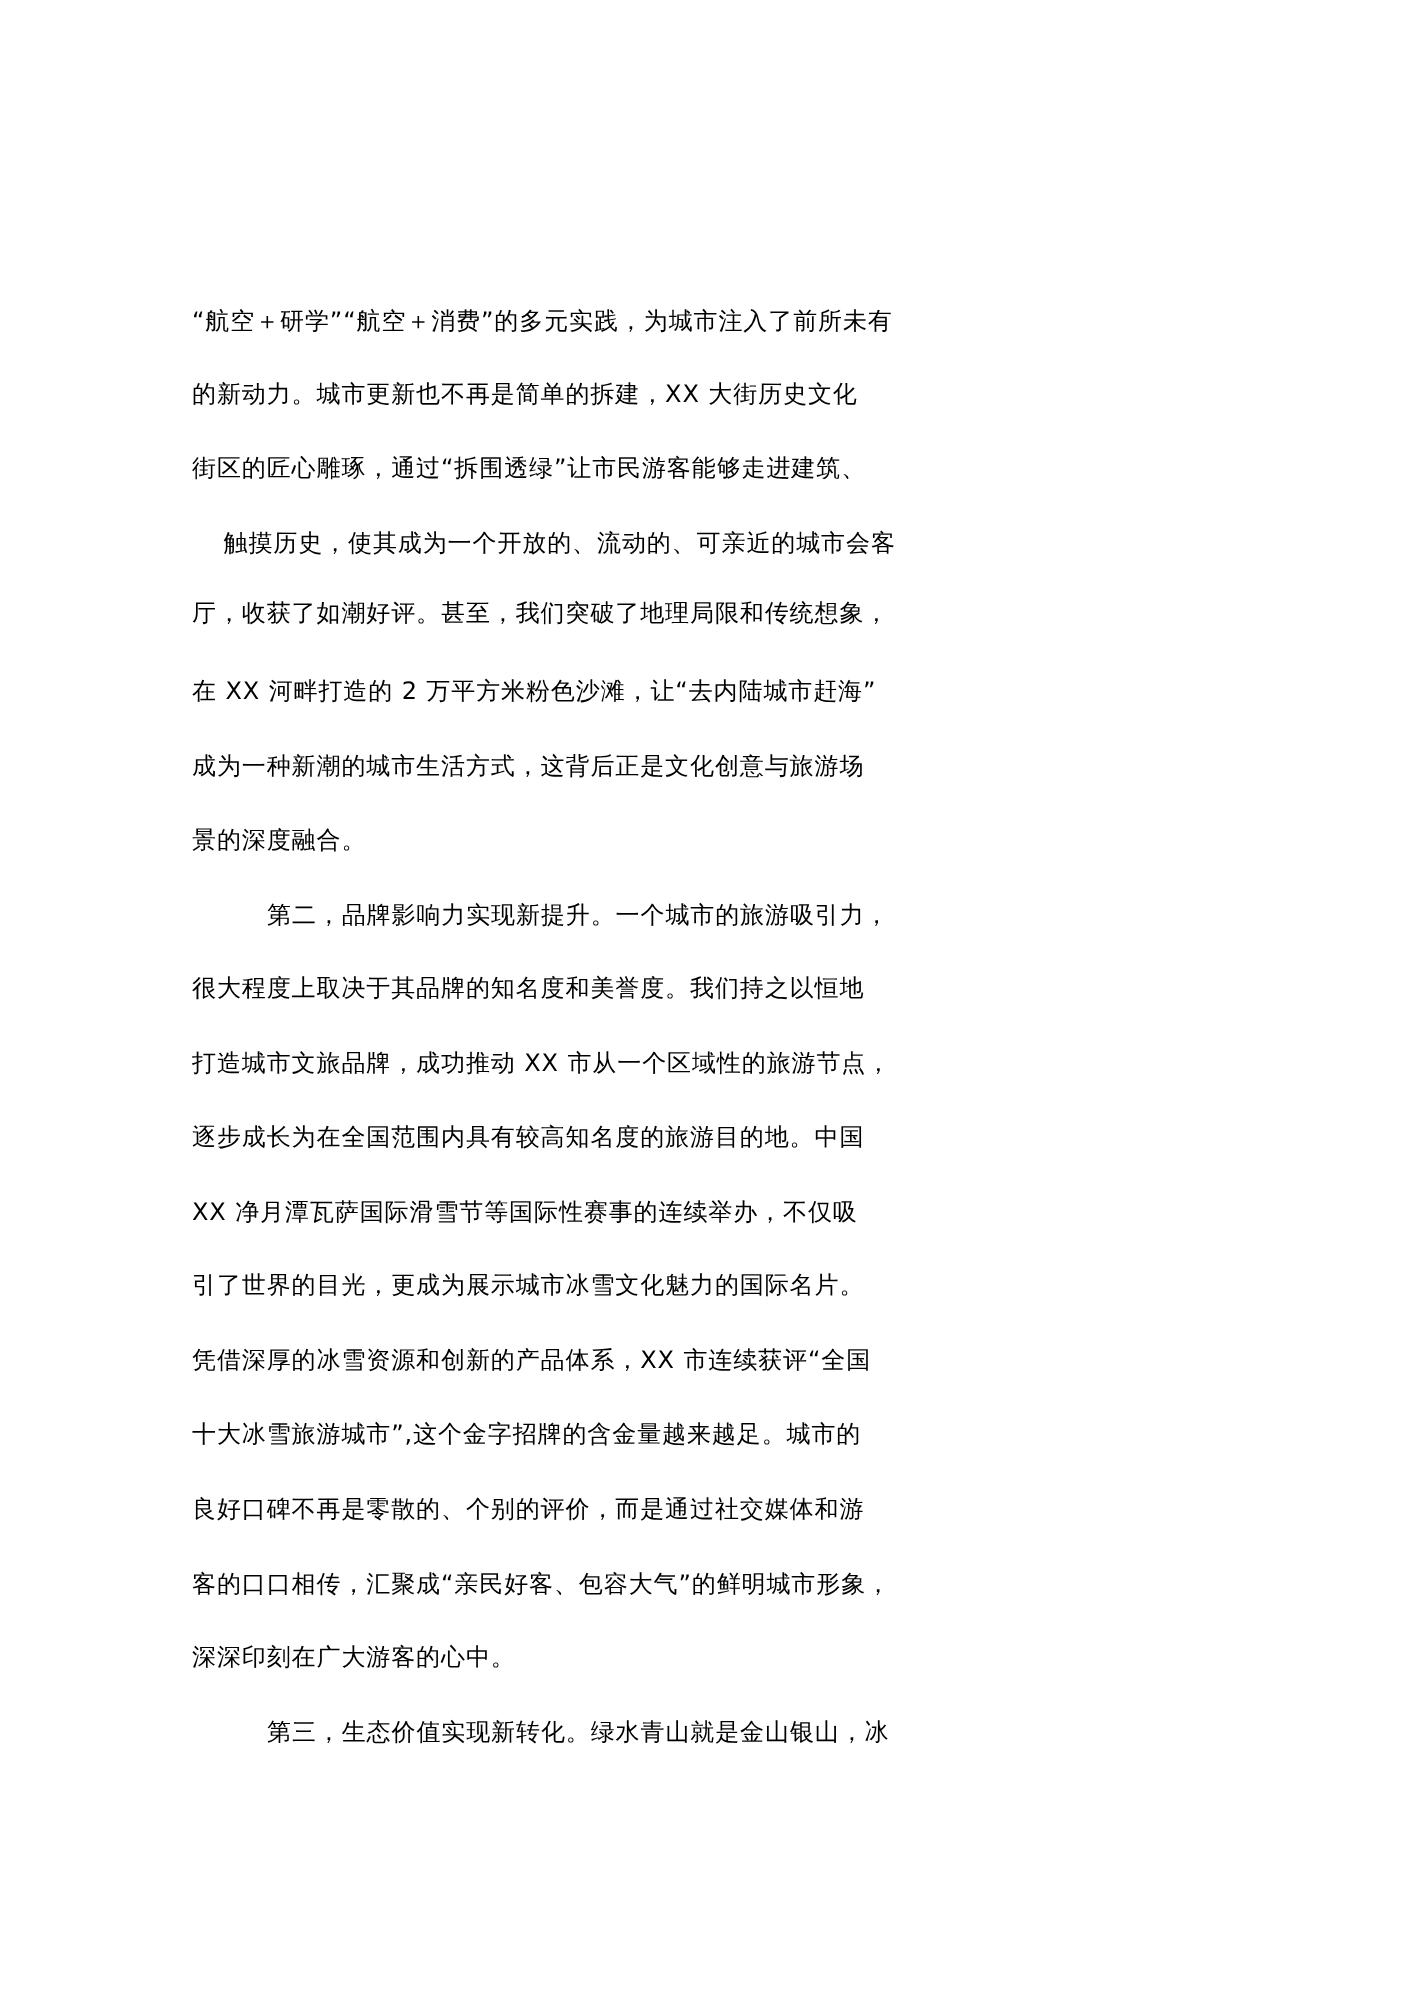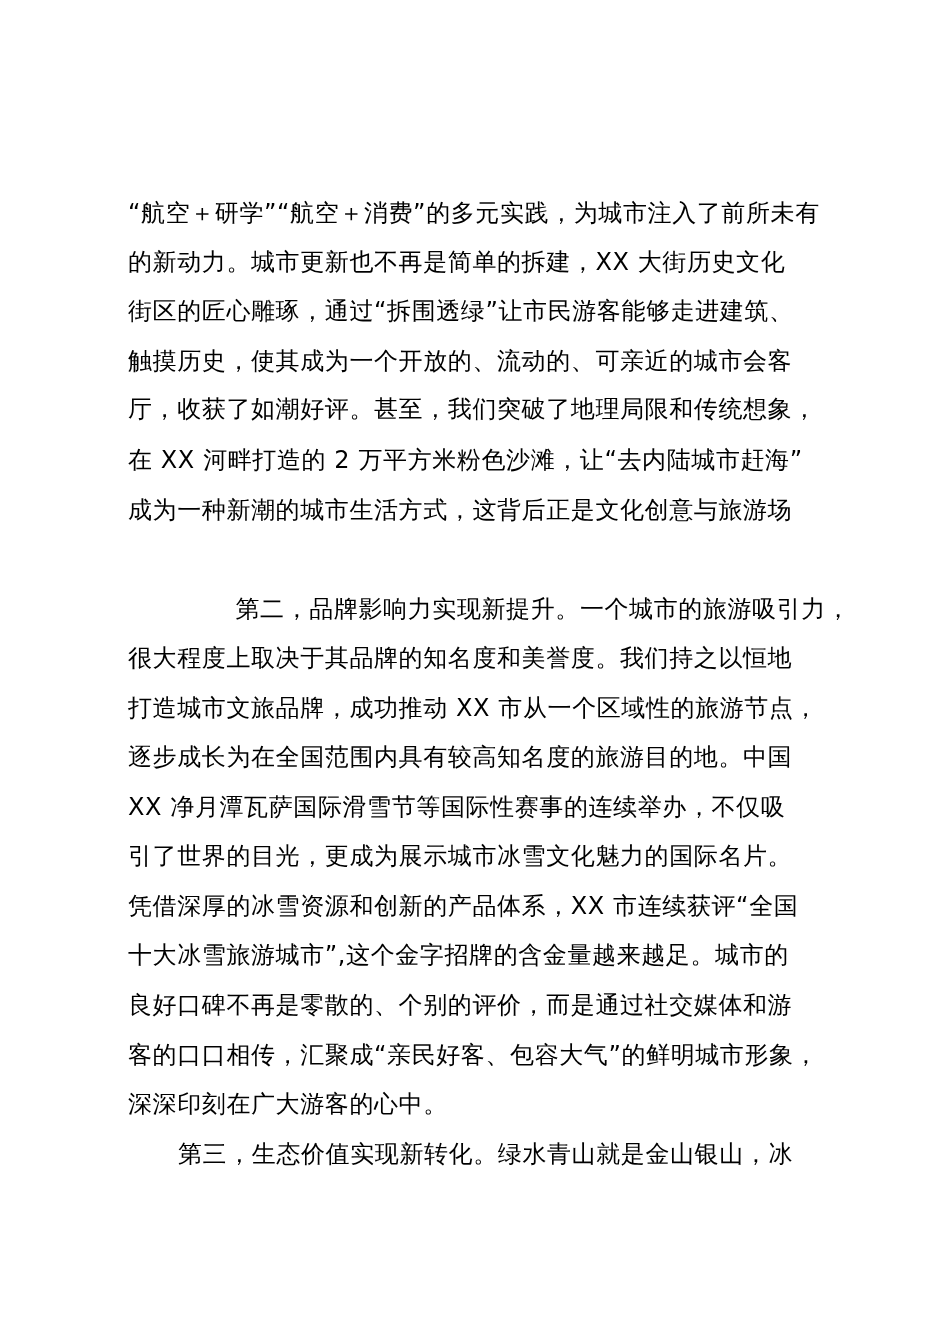--- a/index.html
+++ b/index.html
@@ -21,41 +21,42 @@
       top: 0;
       width: 950px;
       height: 1344px;
       background: #ffffff;
     }
     .line {
       position: absolute;
       left: 128px;
       width: 730px;
       height: 49px;
-      font-size: 24px;
+      font-size: 16px;
       line-height: 49px;
       white-space: nowrap;
       letter-spacing: 0.6px;
     }
     .indent {
       left: 178px;
     }
   </style>
 </head>
 <body>
 
 <div class="page">
   <div class="line" style="top:189px;">“航空＋研学”“航空＋消费”的多元实践，为城市注入了前所未有</div>
   <div class="line" style="top:238px;">的新动力。城市更新也不再是简单的拆建，XX 大街历史文化</div>
   <div class="line" style="top:287px;">街区的匠心雕琢，通过“拆围透绿”让市民游客能够走进建筑、</div>
-  <div class="line" style="top:337px;">触摸历史，使其成为一个开放的、流动的、可亲近的城市会客</div>
+  <div class="line" style="top:337px;margin-left:21px;">触摸历史，使其成为一个开放的、流动的、可亲近的城市会客</div>
   <div class="line" style="top:386px;font-family:Liberation Mono, monospace;">厅，收获了如潮好评。甚至，我们突破了地理局限和传统想象，</div>
   <div class="line" style="top:436px;">在 XX 河畔打造的 2 万平方米粉色沙滩，让“去内陆城市赶海”</div>
   <div class="line" style="top:486px;">成为一种新潮的城市生活方式，这背后正是文化创意与旅游场</div>
-  <div class="line indent" style="top:585px;text-align:center;">第二，品牌影响力实现新提升。一个城市的旅游吸引力，</div>
+  <div class="line" style="top:535px;">景的深度融合。</div>
+  <div class="line indent" style="top:585px;">第二，品牌影响力实现新提升。一个城市的旅游吸引力，</div>
   <div class="line" style="top:634px;">很大程度上取决于其品牌的知名度和美誉度。我们持之以恒地</div>
   <div class="line" style="top:684px;">打造城市文旅品牌，成功推动 XX 市从一个区域性的旅游节点，</div>
   <div class="line" style="top:733px;">逐步成长为在全国范围内具有较高知名度的旅游目的地。中国</div>
   <div class="line" style="top:783px;">XX 净月潭瓦萨国际滑雪节等国际性赛事的连续举办，不仅吸</div>
   <div class="line" style="top:832px;">引了世界的目光，更成为展示城市冰雪文化魅力的国际名片。</div>
   <div class="line" style="top:931px;">十大冰雪旅游城市”,这个金字招牌的含金量越来越足。城市的</div>
   <div class="line" style="top:882px;">凭借深厚的冰雪资源和创新的产品体系，XX 市连续获评“全国</div>
   <div class="line" style="top:981px;">良好口碑不再是零散的、个别的评价，而是通过社交媒体和游</div>
   <div class="line" style="top:1031px;">客的口口相传，汇聚成“亲民好客、包容大气”的鲜明城市形象，</div>
   <div class="line" style="top:1080px;">深深印刻在广大游客的心中。</div>

